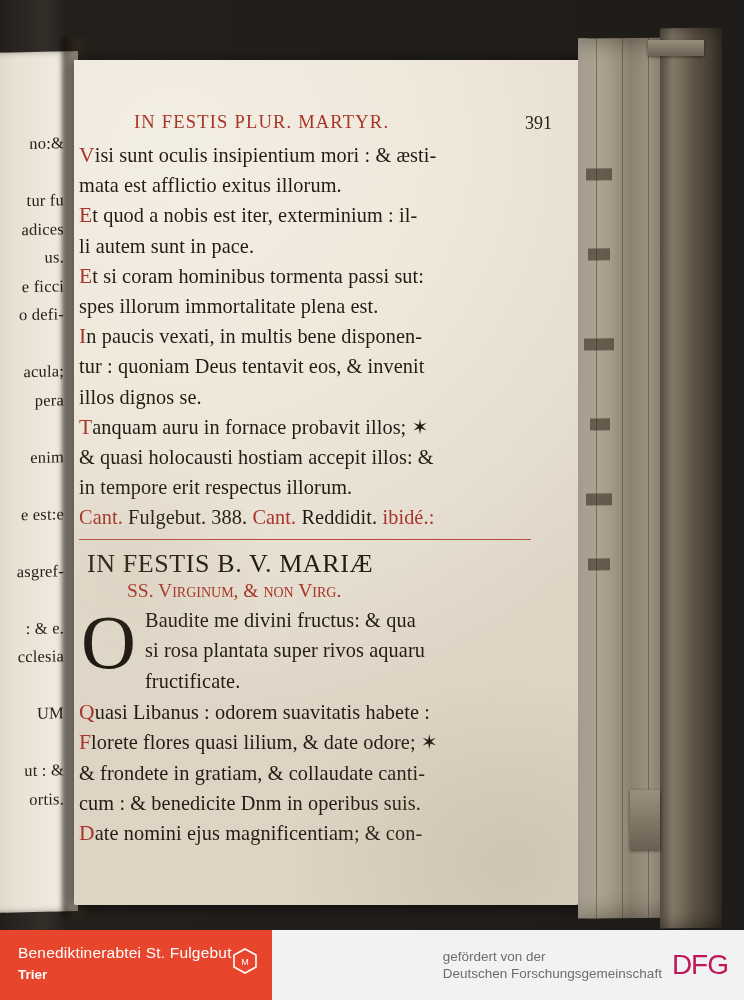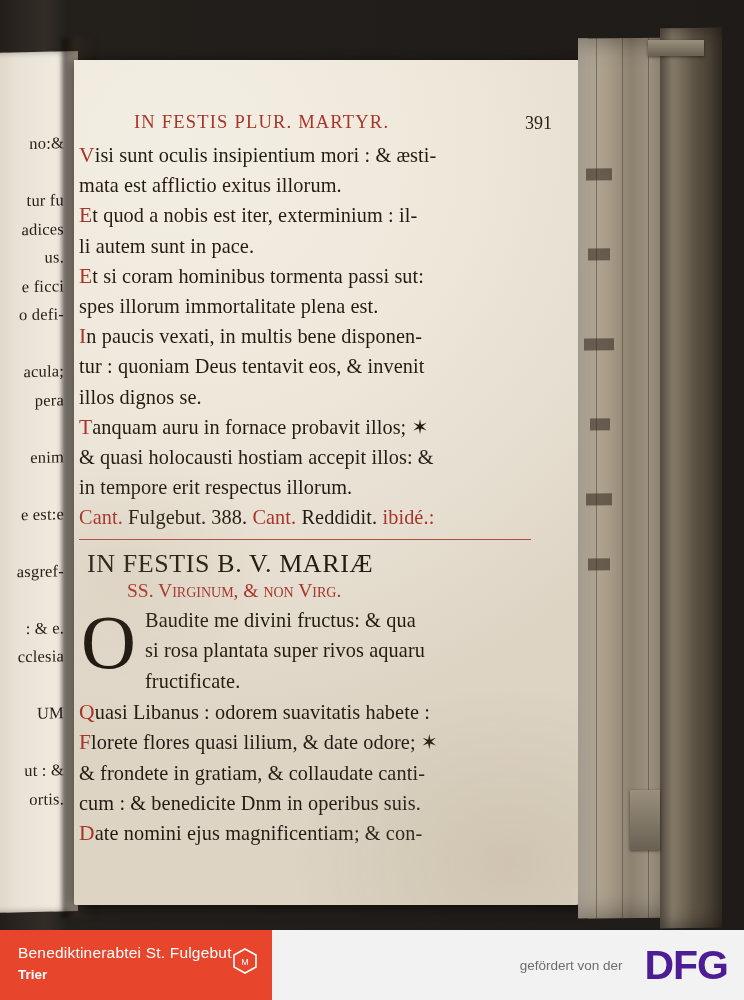--- a/index.html
+++ b/index.html
@@ -209,34 +209,34 @@
   .owner .mark {
     position: absolute; right: 14px; top: 18px;
     width: 26px; height: 26px;
   }
   .funder {
     flex: 1;
     display: flex;
     align-items: center;
     justify-content: flex-end;
     padding-right: 16px;
-    gap: 22px;
+    gap: 10px;
   }
   .funder-text {
     font-family: "Liberation Sans", sans-serif;
     font-size: 13.5px;
     color: #6d6d6d;
     line-height: 17px;
     text-align: left;
   }
   .dfg {
     font-family: "Liberation Sans", sans-serif;
-    font-weight: bold;
-    font-size: 41px;
-    color: #4c1d95;
+    font-weight: normal;
+    font-size: 28px;
+    color: #be185d;
     letter-spacing: -1px;
     line-height: 40px;
   }
 </style>
 </head>
 <body>
 
 <div class="scan">
 
   <div class="verso">
@@ -338,16 +338,17 @@
     <div class="ln1">Benediktinerabtei St. Fulgebut</div>
     <div class="ln2">Trier</div>
     <svg class="mark" viewBox="0 0 26 26">
       <polygon points="13,1 24,7 24,19 13,25 2,19 2,7" fill="none" stroke="#ffffff" stroke-width="1.6"></polygon>
       <text x="13" y="17" font-size="9" fill="#ffffff" text-anchor="middle" font-family="Liberation Sans, sans-serif">M</text>
     </svg>
   </div>
   <div class="funder">
     <div class="funder-text">
       <div>gefördert von der</div>
+      <div>Deutschen Forschungsgemeinschaft</div>
     </div>
     <div class="dfg">DFG</div>
   </div>
 </div>
 
 </body></html>

